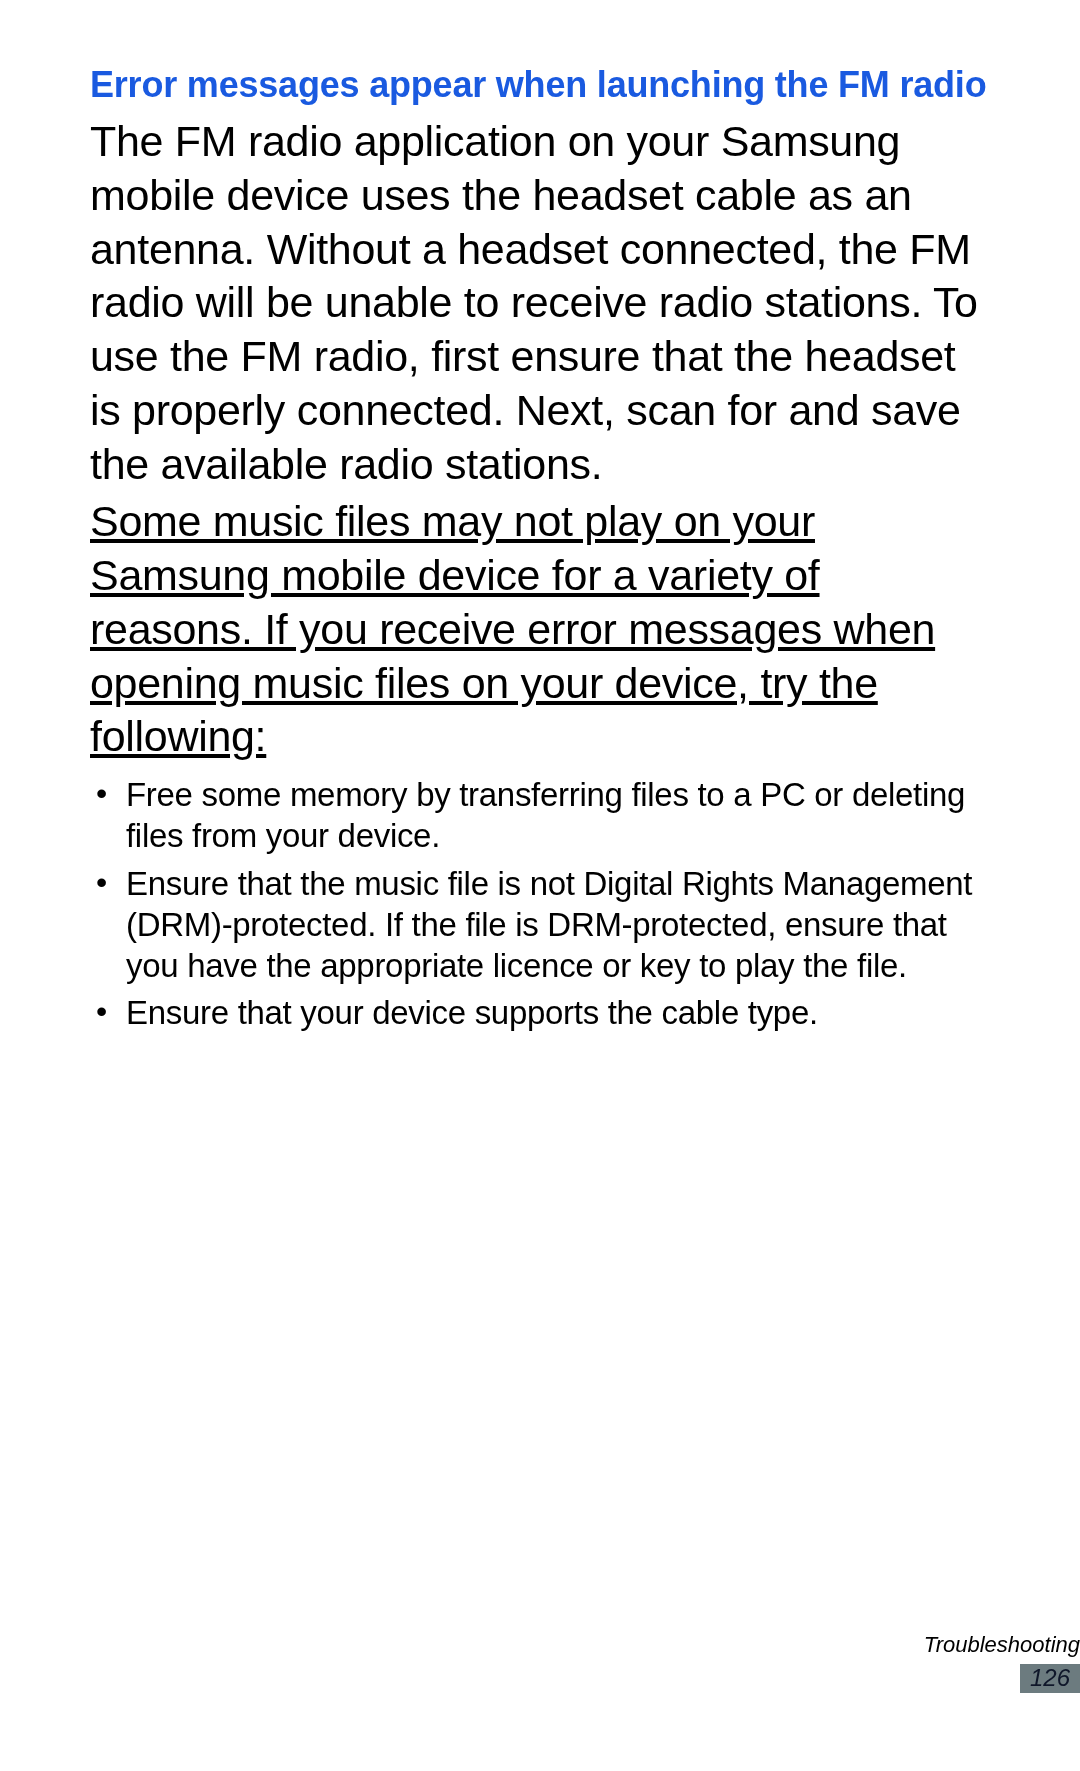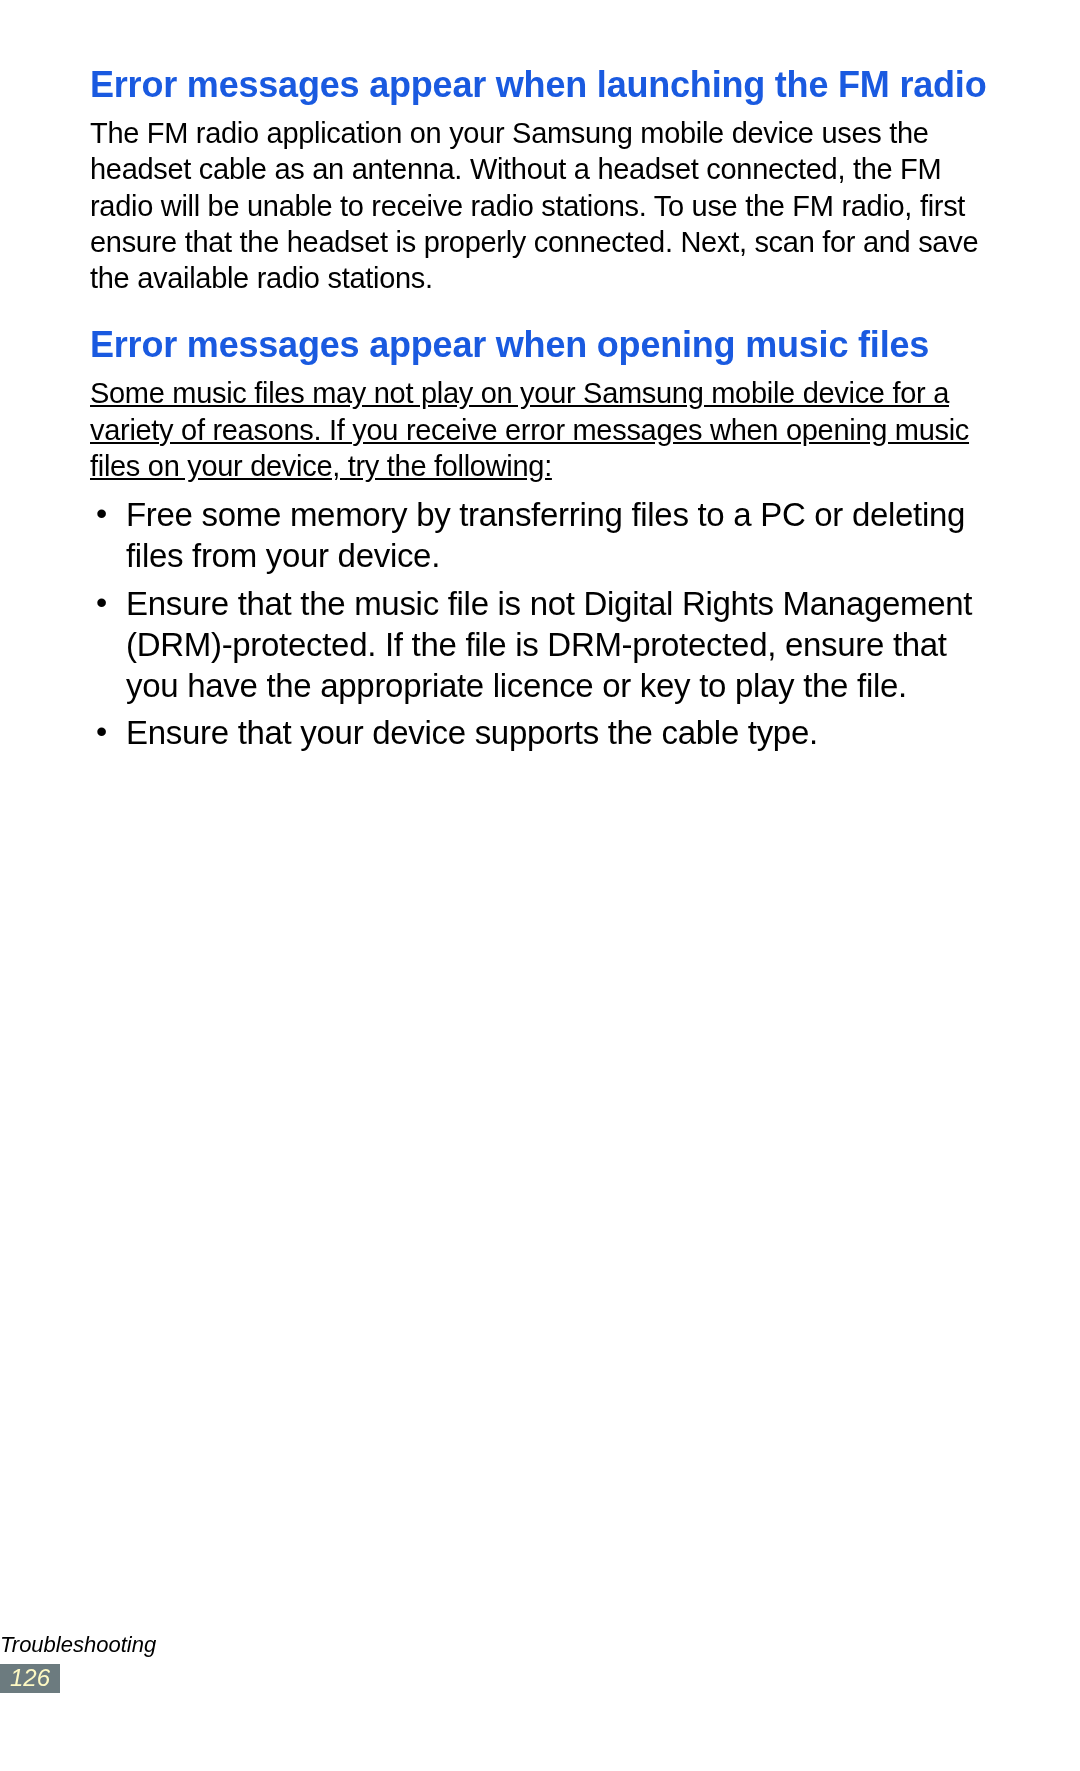--- a/index.html
+++ b/index.html
@@ -24,21 +24,21 @@
     font-weight: 700;
     font-size: 36px;
     line-height: 1.25;
     margin: 0 0 8px 0;
     letter-spacing: -0.2px;
   }
   .heading.second {
     margin-top: 26px;
   }
   .para {
-    font-size: 29px;
+    font-size: 43px;
     line-height: 1.25;
     margin: 0 0 4px 0;
     letter-spacing: -0.3px;
   }
   .para.last {
     margin-bottom: 0;
     text-decoration: underline;
   }
   ul.bullets {
     list-style: none;
@@ -59,48 +59,47 @@
     left: 6px;
     top: 0;
     font-size: 32px;
     line-height: 1.2;
   }
   .footer {
     position: absolute;
     bottom: 78px;
     left: 0;
     width: 1080px;
-    text-align: left;
+    text-align: right;
   }
   .footer-label {
     font-style: italic;
     font-size: 22px;
     color: #000;
     display: block;
     margin-bottom: 6px;
   }
   .page-num {
     display: inline-block;
     background: #6c7b7f;
-    color: #fef9c3;
+    color: #0f172a;
     font-style: italic;
     font-size: 24px;
     padding: 2px 10px 3px 10px;
     line-height: 1;
   }
 </style>
 </head>
 <body>
 
 <div class="page">
 
   <h2 class="heading">Error messages appear when launching the FM radio</h2>
   <p class="para">The FM radio application on your Samsung mobile device uses the headset cable as an antenna. Without a headset connected, the FM radio will be unable to receive radio stations. To use the FM radio, first ensure that the headset is properly connected. Next, scan for and save the available radio stations.</p>
 
-  <h2 class="heading second">Error messages appear when opening music files</h2>
   <p class="para last">Some music files may not play on your Samsung mobile device for a variety of reasons. If you receive error messages when opening music files on your device, try the following:</p>
 
   <ul class="bullets">
     <li>Free some memory by transferring files to a PC or deleting files from your device.</li>
     <li>Ensure that the music file is not Digital Rights Management (DRM)-protected. If the file is DRM-protected, ensure that you have the appropriate licence or key to play the file.</li>
     <li>Ensure that your device supports the cable type.</li>
   </ul>
 
   <div class="footer">
     <span class="footer-label">Troubleshooting</span>

